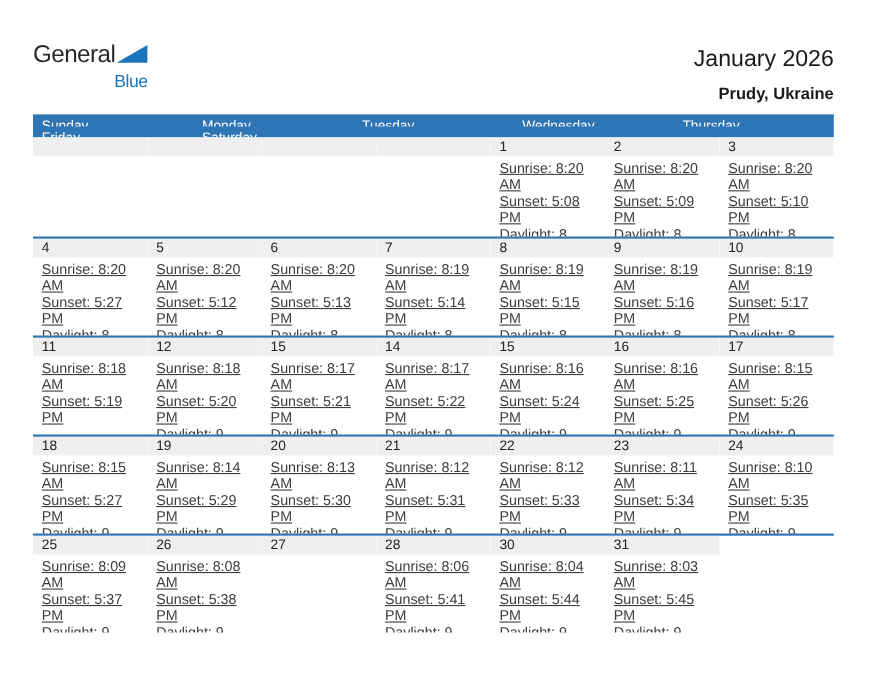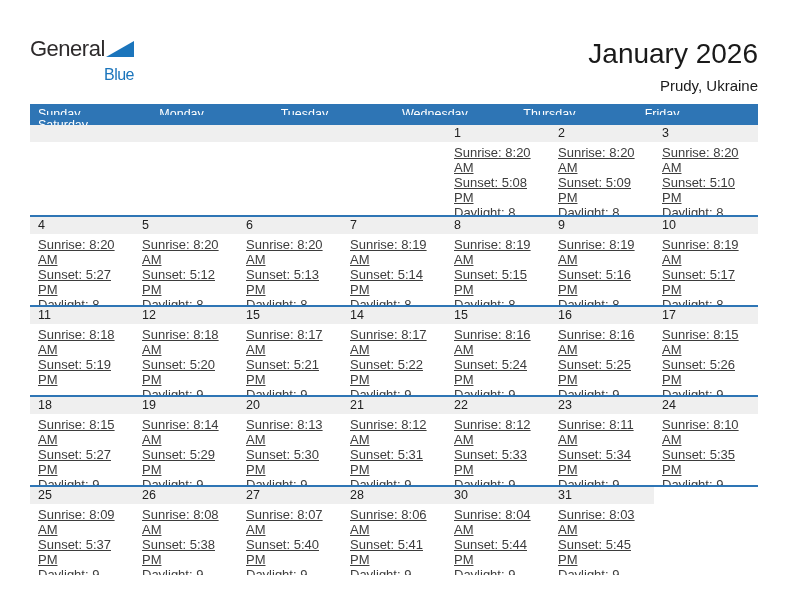--- a/index.html
+++ b/index.html
@@ -23,27 +23,27 @@
     border-bottom: 16px solid #1b75bc;
     border-left: 28px solid transparent;
   }
   .logo-blue {
     position: absolute; right: 0; top: 30px;
     font-size: 16px; color: #1b75bc; letter-spacing: -0.5px;
   }
 
   
   .title-block { position: absolute; right: 34px; top: 38px; text-align: right; }
-  .month-title { font-size: 28px; font-weight: 400; color: #1a1a1a; line-height: 32px; }
-  .location { font-size: 15px; font-weight: 400; color: #1a1a1a; margin-top: 7px; }
+  .month-title { font-size: 21px; font-weight: 400; color: #1a1a1a; line-height: 32px; }
+  .location { font-size: 15px; font-weight: 700; color: #1a1a1a; margin-top: 7px; }
 
   
   .calendar { position: absolute; left: 30px; top: 104px; width: 728px; }
   .weekday-row {
-    display: grid; grid-template-columns: repeat(6, 1fr);
+    display: grid; grid-template-columns: repeat(5, 1fr);
     background: #2e75b5; height: 21px;
   }
   .weekday-cell {
     color: #ffffff; font-size: 12.5px; line-height: 21px;
     padding-left: 8px; white-space: nowrap; overflow: hidden;
   }
   .week-row {
     display: grid; grid-template-columns: repeat(7, 1fr);
     height: 90px;
     border-top: 2px solid #2e75b5;
@@ -329,25 +329,20 @@
         <div class="day-cell">
     <div class="day-number-band">26</div>
     <div class="day-details">
       <div>Sunrise: 8:08 AM</div>
       <div>Sunset: 5:38 PM</div>
       <div>Daylight: 9 hours and 30 minutes.</div>
     </div>
   </div>
         <div class="day-cell">
     <div class="day-number-band">27</div>
-    <div class="day-details">
-      <div>Sunrise: 8:07 AM</div>
-      <div>Sunset: 5:40 PM</div>
-      <div>Daylight: 9 hours and 32 minutes.</div>
-    </div>
   </div>
         <div class="day-cell">
     <div class="day-number-band">28</div>
     <div class="day-details">
       <div>Sunrise: 8:06 AM</div>
       <div>Sunset: 5:41 PM</div>
       <div>Daylight: 9 hours and 35 minutes.</div>
     </div>
   </div>
         <div class="day-cell">

